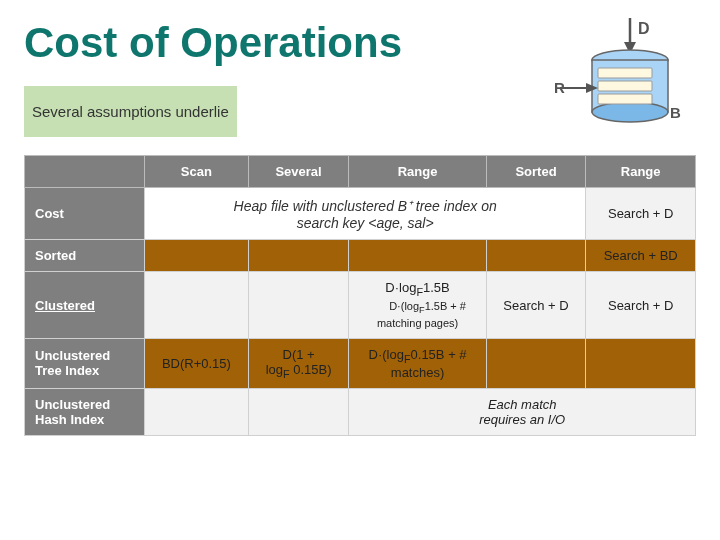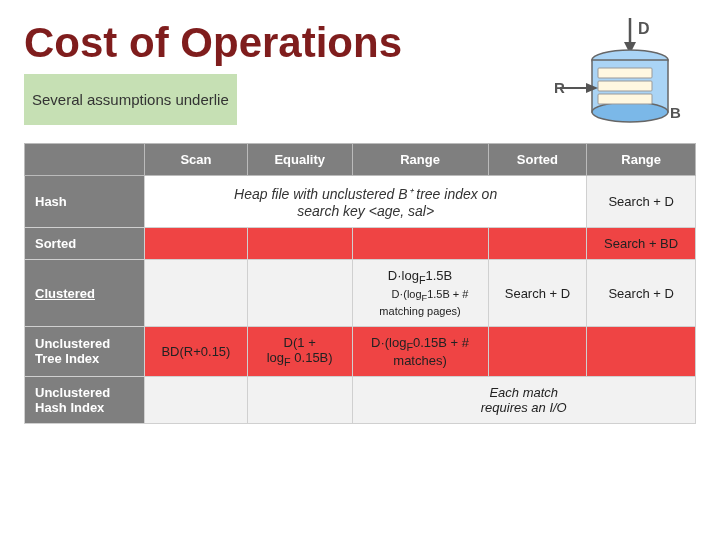--- a/index.html
+++ b/index.html
@@ -15,23 +15,23 @@
     .page {
       width: 720px;
       height: 540px;
       padding: 20px 24px;
       position: relative;
     }
 
     .title {
       font-size: 42px;
       font-weight: bold;
-      color: #7f1d1d;
+      color: #0f766e;
       line-height: 1.1;
-      margin-bottom: 8px;
+      margin-bottom: 20px;
     }
 
     .subtitle {
       font-size: 15px;
       color: #333;
       background: #c6e0b4;
       display: inline-block;
       padding: 15px 8px;
       line-height: 1.4;
       margin-bottom: 18px;
@@ -71,21 +71,21 @@
       background: #7f7f7f;
       width: 120px;
     }
 
     tbody tr td {
       border: 1px solid #d0d0d0;
       padding: 8px 10px;
       text-align: center;
       vertical-align: middle;
       color: #222;
-      background: #ef4444;
+      background: #a16207;
     }
 
     tbody tr:nth-child(odd) td {
       background: #f2f2f2;
     }
 
     tbody tr td:first-child {
       background: #7f7f7f;
       color: #fff;
       font-weight: bold;
@@ -143,30 +143,30 @@
     </svg>
   </div>
 
   
   <div class="table-container">
     <table>
       <thead>
         <tr>
           <th></th>
           <th>Scan</th>
-          <th>Equality</th>
+          <th>Several</th>
           <th>Range</th>
           <th>Sorted</th>
           <th>Range</th>
         </tr>
       </thead>
       <tbody>
 
         <tr class="row-heap">
-          <td>Hash</td>
+          <td>Cost</td>
           <td colspan="4" class="merged-highlight" style="font-style:italic; font-size:14px; text-align:center; background:#fff;">
             Heap file with unclustered B⁺ tree index on<br>search key &lt;age, sal&gt;
           </td>
           <td>Search + D</td>
         </tr>
 
         <tr class="row-sorted">
           <td>Sorted</td>
           <td></td>
           <td></td>

